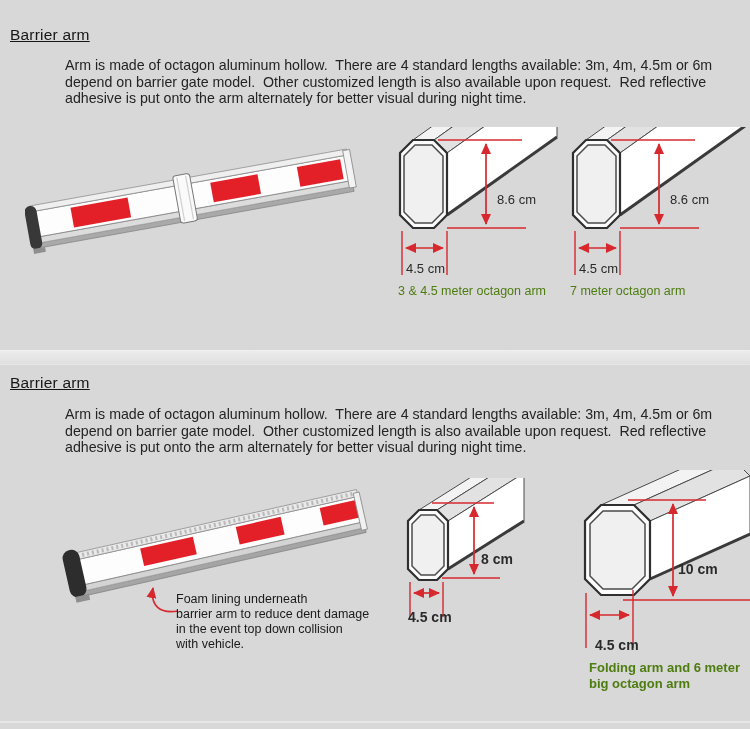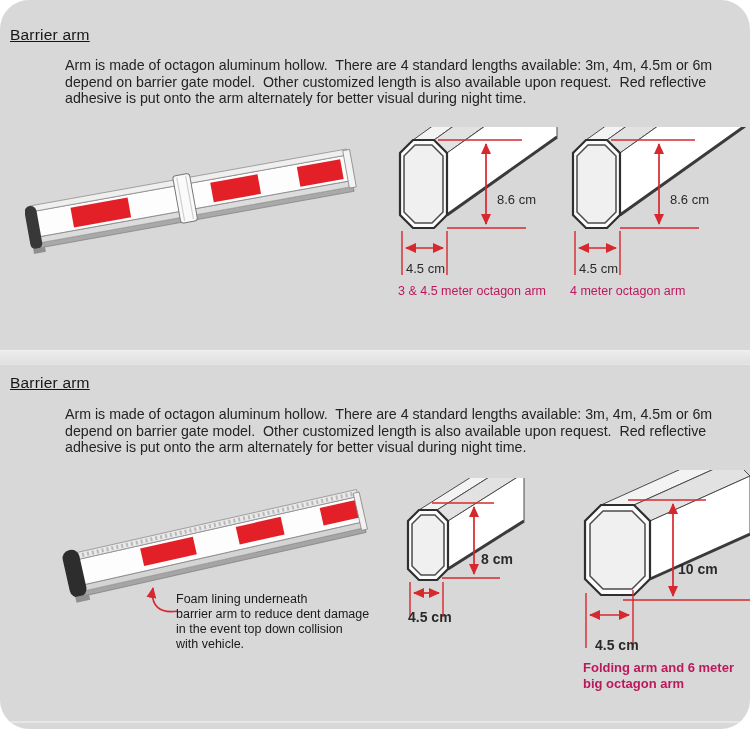--- a/index.html
+++ b/index.html
@@ -1,21 +1,20 @@
 <!DOCTYPE html>
 <html><head>
 <meta charset="utf-8">
 <style>
   html,body{margin:0;padding:0;}
   .canvas{
     position:relative; width:750px; height:729px;
     background:#d8d8d8; overflow:hidden;
     font-family:"Liberation Sans", sans-serif;
     color:#1e1e1e;
-    border-radius:29px;
   }
   .section{position:absolute; left:0; width:750px;}
   .sec-title{
     position:absolute; left:10px;
     font-size:15.5px; font-weight:400; text-decoration:underline;
     color:#161616; letter-spacing:.2px;
   }
   .sec-para{
     position:absolute; left:65px; width:690px;
     font-size:14.2px; line-height:16.6px; color:#242424;
@@ -31,21 +30,21 @@
     background:#e7e7e7;
   }
   .art{position:absolute;}
   .art svg{position:absolute; left:0; top:0; overflow:hidden;}
   svg text{font-family:"Liberation Sans", sans-serif; fill:#222;}
   .dim-label{font-size:13px; fill:#2a2a2a;}
   .dim-label.bold{font-size:14px; font-weight:700;}
   .diagram{position:absolute;}
   .diagram-caption{
     position:absolute; font-size:12.5px; line-height:15.5px;
-    color:#be185d; white-space:pre-line;
+    color:#4d7c0f; white-space:pre-line;
   }
   .diagram-caption.bold{font-weight:700; font-size:13px; line-height:16px;}
   .annotation{
     position:absolute; left:176px; top:592px; width:225px;
     font-size:12.5px; font-weight:400; line-height:15px;
     color:#1a1a1a; white-space:pre-line;
   }
   
   .dim{stroke:#d7282e; stroke-width:1.7; fill:none;}
   .dim-thin{stroke:#d7282e; stroke-width:1.4; fill:none;}
@@ -125,21 +124,21 @@
         <polygon class="oct-inner" points="21,18 38,18 49,29 49,85 38,96 21,96 10,85 10,29"></polygon>
         <line class="dim-thin" x1="44" y1="13" x2="128" y2="13"></line>
         <line class="dim-thin" x1="53" y1="101" x2="132" y2="101"></line>
         <line class="dim" x1="92" y1="17" x2="92" y2="97" marker-start="url(#ah)" marker-end="url(#ah)"></line>
         <line class="dim-thin" x1="8" y1="104" x2="8" y2="148"></line>
         <line class="dim-thin" x1="53" y1="104" x2="53" y2="148"></line>
         <line class="dim" x1="12" y1="121" x2="49" y2="121" marker-start="url(#ah)" marker-end="url(#ah)"></line>
         <text class="dim-label" x="103" y="77">8.6 cm</text>
         <text class="dim-label" x="12" y="146">4.5 cm</text>
       </svg>
-      <div class="diagram-caption" style="left:3px; top:157px;">4 meter octagon arm</div>
+      <div class="diagram-caption" style="left:3px; top:157px;">7 meter octagon arm</div>
     </div>
   </div>
 
   <div class="divider"></div>
 
   <div class="section" style="top:363px;height:366px;">
     <div class="sec-title" style="top:11px;">Barrier arm</div>
     <div class="sec-para" style="top:43px;">Arm is made of octagon aluminum hollow.  There are 4 standard lengths available: 3m, 4m, 4.5m or 6m
 depend on barrier gate model.  Other customized length is also available upon request.  Red reflective
 adhesive is put onto the arm alternately for better visual during night time.</div>
@@ -202,18 +201,18 @@
       <polygon class="oct-inner" points="25,41 54,41 67,54 67,106 54,119 25,119 12,106 12,54"></polygon>
       <line class="dim-thin" x1="50" y1="30" x2="128" y2="30"></line>
       <line class="dim-thin" x1="45" y1="130" x2="172" y2="130"></line>
       <line class="dim" x1="95" y1="34" x2="95" y2="126" marker-start="url(#ah)" marker-end="url(#ah)"></line>
       <line class="dim-thin" x1="8" y1="123" x2="8" y2="178"></line>
       <line class="dim-thin" x1="55" y1="120" x2="55" y2="178"></line>
       <line class="dim" x1="12" y1="145" x2="51" y2="145" marker-start="url(#ah)" marker-end="url(#ah)"></line>
       <text class="dim-label bold" x="100" y="104">10 cm</text>
       <text class="dim-label bold" x="17" y="180">4.5 cm</text>
     </svg>
-    <div class="diagram-caption bold" style="left:5px; top:190px;">Folding arm and 6 meter
+    <div class="diagram-caption bold" style="left:11px; top:190px;">Folding arm and 6 meter
 big octagon arm</div>
   </div>
 
   <div class="bottom-line"></div>
 </div>
 
 </body></html>

